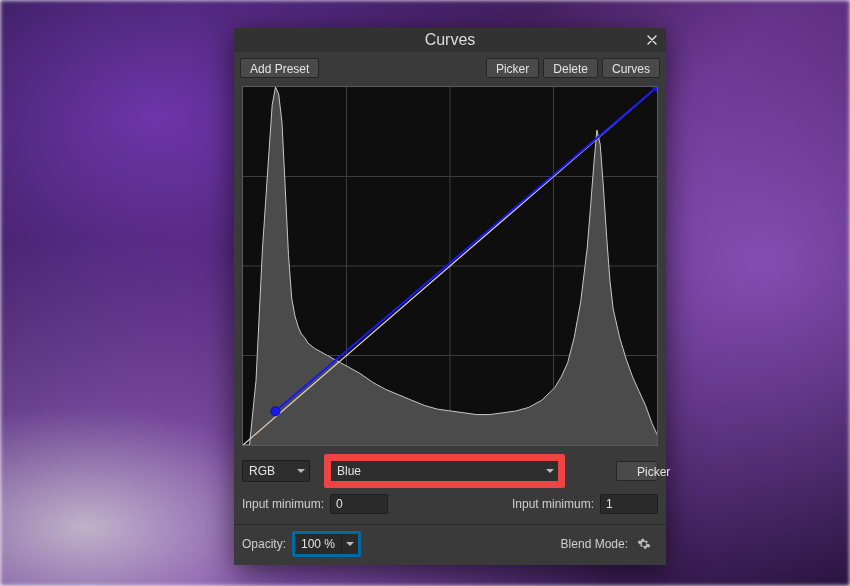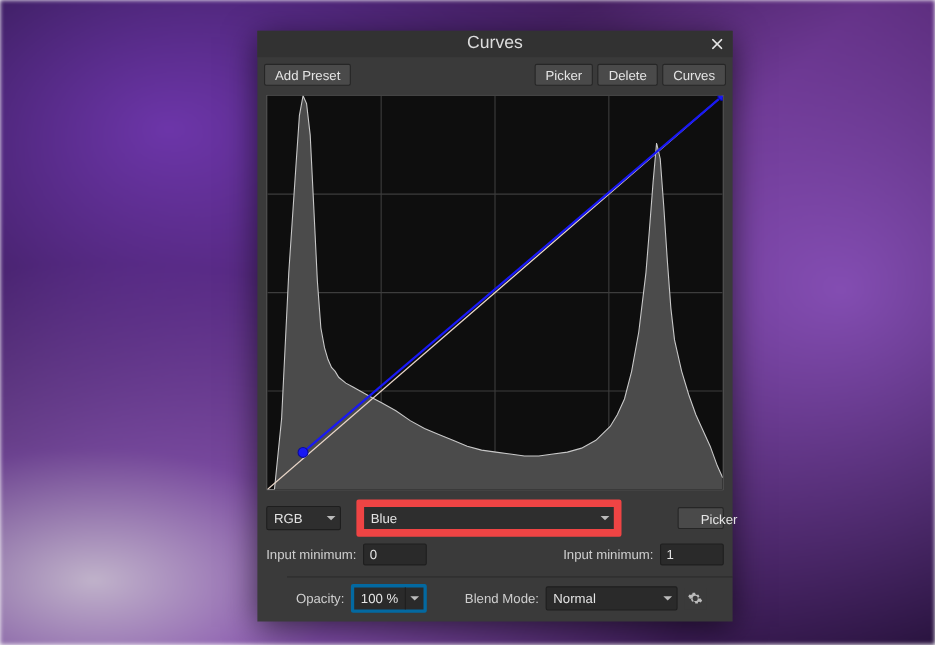--- a/index.html
+++ b/index.html
@@ -139,23 +139,22 @@
     border-radius: 2px;
     line-height: 18px;
   }
   .minmax .spacer { flex: 1; }
 
   .footer {
     border-top: 1px solid #2a2a2a;
     display: flex;
     align-items: center;
     gap: 6px;
-    padding: 6px 24px 8px 8px;
-    font-size: 12px;
-    margin-left: 27px;
+    padding: 6px 12px 8px 8px;
+    font-size: 12px;
   }
   .footer .spacer { flex: 1; }
   .opacity-box {
     display: flex;
     align-items: center;
     background: #2a2a2a;
     border: 3px solid #0369a1;
     height: 20px;
     border-radius: 2px;
   }
@@ -269,24 +268,20 @@
   <div class="footer">
     <span class="lbl">Opacity:</span>
     <div class="opacity-box">
       <span class="val">100 %</span>
       <div class="caret-btn">
         <span class="caret"></span>
       </div>
     </div>
     <div class="spacer"></div>
     <span class="lbl">Blend Mode:</span>
-    <div class="blend">
-      <span>Normal</span>
-      <span class="caret"></span>
-    </div>
     <div class="gear">
       <svg width="14" height="14" viewBox="0 0 24 24">
         <path fill="#bcbcbc" d="M12 8a4 4 0 1 0 0 8 4 4 0 0 0 0-8zm9 4a7 7 0 0 1-.1 1.2l2 1.6-2 3.4-2.4-.9a7 7 0 0 1-2 .1l-.4 2.6h-4l-.4-2.6a7 7 0 0 1-2-1.1l-2.4.9-2-3.4 2-1.6A7 7 0 0 1 3 12a7 7 0 0 1 .1-1.2l-2-1.6 2-3.4 2.4.9a7 7 0 0 1 2-1.1L7.9 3h4l.4 2.6a7 7 0 0 1 2 1.1l2.4-.9 2 3.4-2 1.6c.1.4.1.8.1 1.2z"></path>
       </svg>
     </div>
   </div>
 
 </div>
 
 </body></html>

